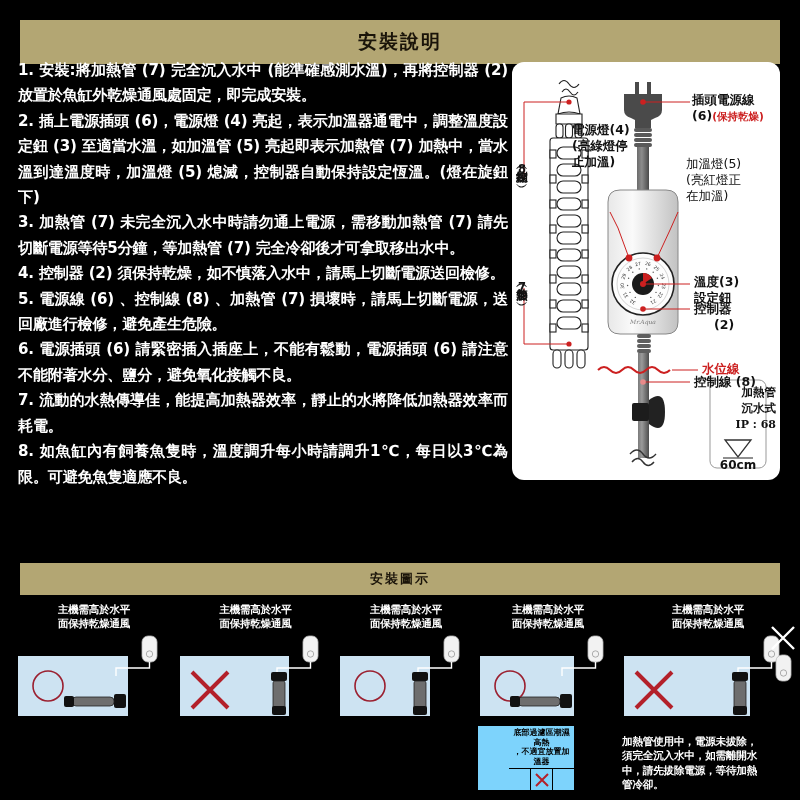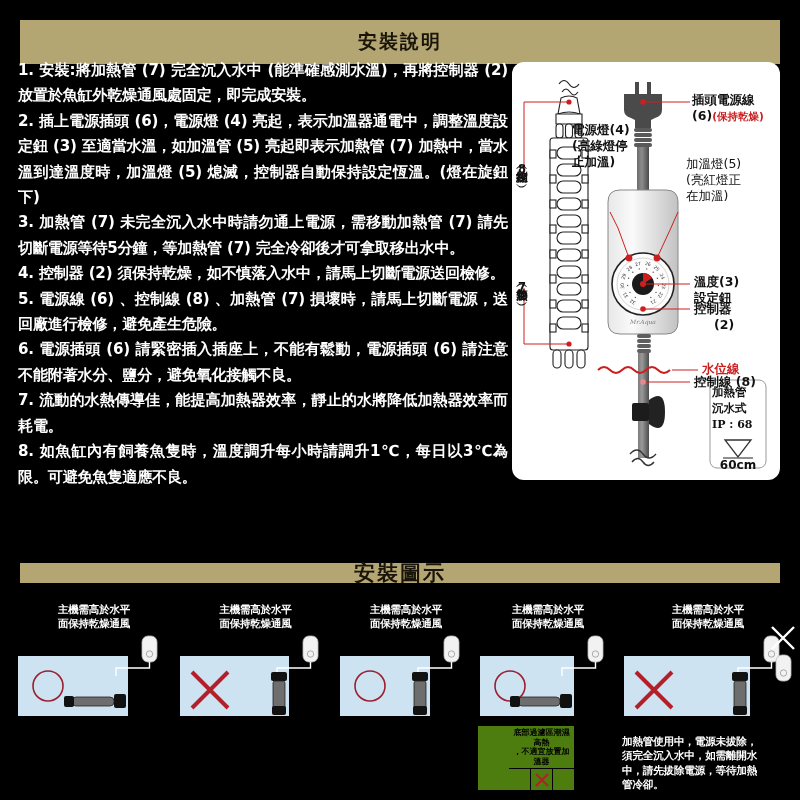--- a/index.html
+++ b/index.html
@@ -14,21 +14,21 @@
   
   .band {
     position: absolute;
     background: #b3a673;
     color: #1a1409;
     display: flex; align-items: center; justify-content: center;
     font-weight: 700;
     letter-spacing: 2px;
   }
   #band-install { left: 20px; top: 20px; width: 760px; height: 44px; font-size: 19px; }
-  #band-diagram { left: 20px; top: 563px; width: 760px; height: 20px; font-size: 21px; }
+  #band-diagram { left: 20px; top: 563px; width: 760px; height: 32px; font-size: 13px; }
 
   
   #instructions {
     position: absolute;
     left: 18px; top: 58px; width: 490px;
     color: #ffffff;
     font-size: 15.1px;
     line-height: 25.4px;
     font-weight: 700;
     letter-spacing: -0.2px;
@@ -48,21 +48,21 @@
   
   .panel { position: absolute; top: 603px; }
   .panel-head {
     color: #ffffff; font-size: 10.5px; line-height: 13.5px;
     font-weight: 700; letter-spacing: -0.2px; text-align: center;
   }
   .panel-body {
     color: #ffffff; font-size: 10.6px; line-height: 14.4px;
     font-weight: 700; letter-spacing: -0.2px;
   }
-  .note-box { background:#4d7c0f; color:#000;padding-left:31px; }
+  .note-box { background:#7dd3fc; color:#000;padding-left:31px; }
 
   .sub-cap {
     font-size: 8px; line-height: 9.5px; color:#000; font-weight:700;
     text-align:center; padding:2px 2px;
   }
 </style>
 </head>
 <body>
 
 <div id="page">
@@ -284,21 +284,21 @@
 
     <div style="position:absolute;left:182px;top:239px;color:#111;font-size:12.5px;font-weight:700;line-height:16px;">
       <span>控制器</span><br>
       <span style="margin-left:20px;display:inline-block;">(2)</span>
     </div>
 
     <div style="position:absolute;left:190px;top:299px;color:#cc2020;font-size:12.5px;font-weight:700;">水位線</div>
 
     <div style="position:absolute;left:182px;top:312px;color:#111;font-size:12.5px;font-weight:700;">控制線 (8)</div>
 
-    <div style="position:absolute;left:200px;top:322px;width:64px;text-align:left;color:#111;
+    <div style="position:absolute;left:200px;top:322px;width:64px;text-align:right;color:#111;
                 font-size:11.5px;font-weight:700;line-height:16px;">
       <span>加熱管</span><br>
       <span>沉水式</span><br>
       <span style="font-family:'DejaVu Serif',serif;font-size:11px;">IP : 68</span>
     </div>
     <div style="position:absolute;left:200px;top:396px;width:52px;text-align:center;color:#111;
                 font-size:12px;font-weight:700;">60cm</div>
   </div>
 
   <div class="band" id="band-diagram">安裝圖示</div>

